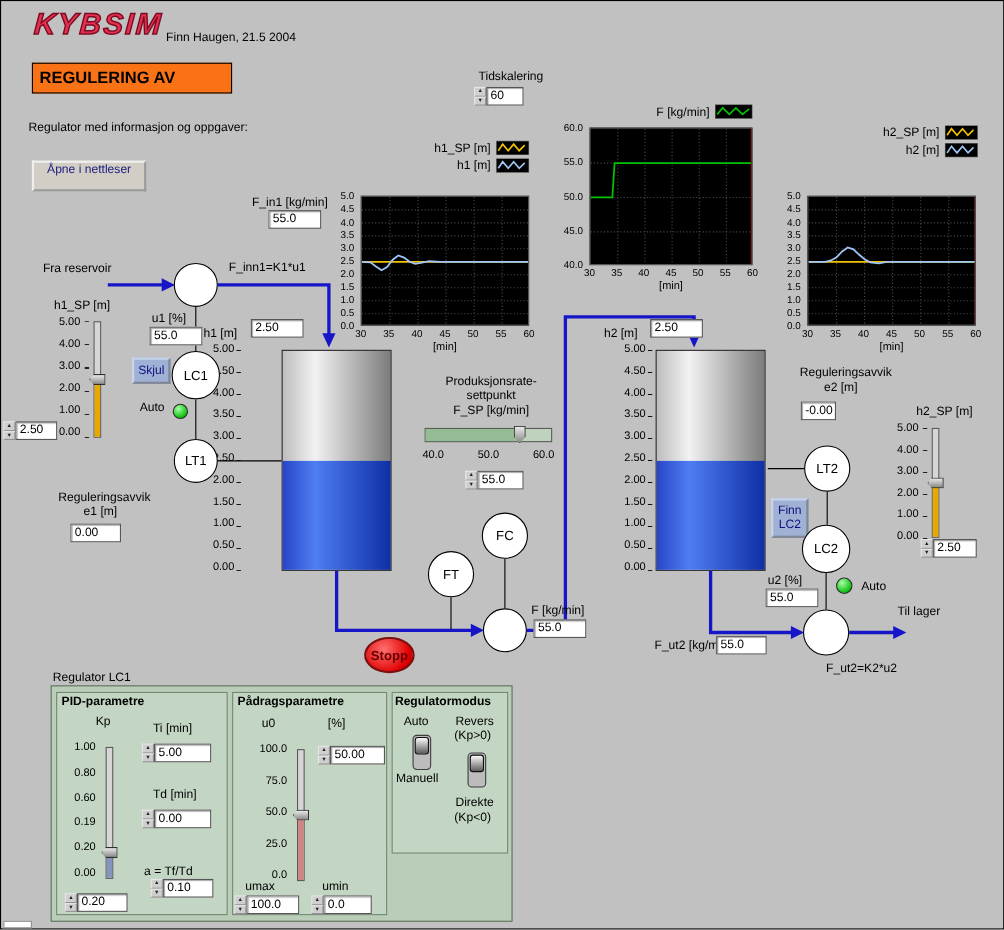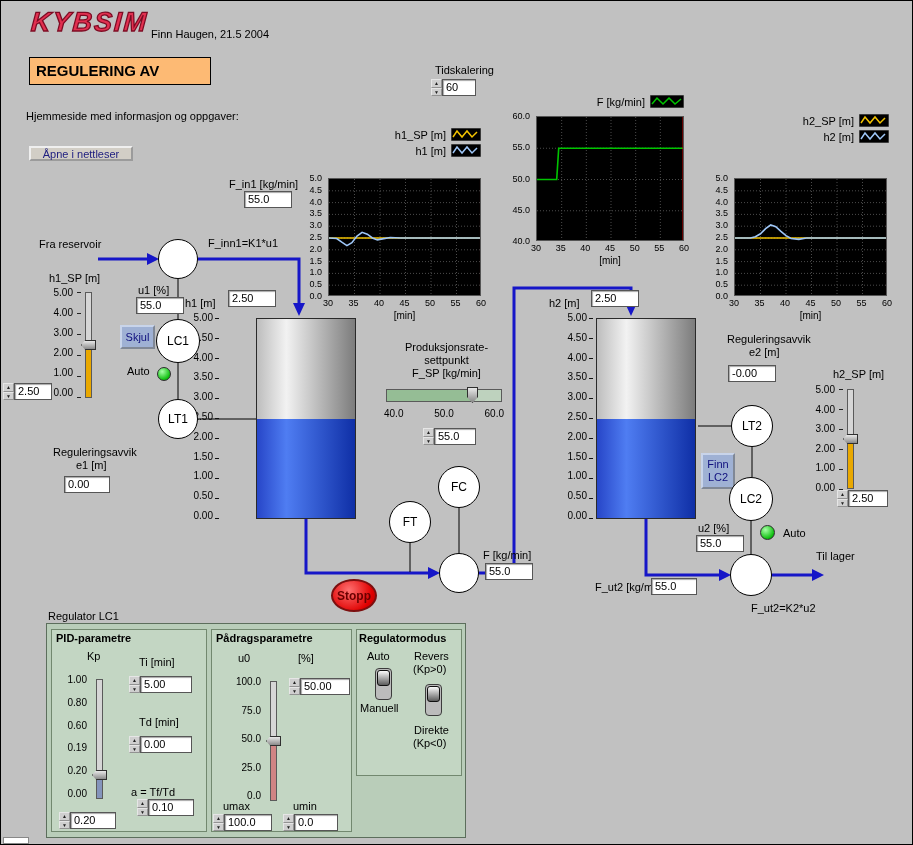--- a/index.html
+++ b/index.html
@@ -36,21 +36,21 @@
 .salmon{background:#d08484}
 .handle{background:linear-gradient(#e8e8e8,#8a8a8a);border:1px solid #2f2f2f;clip-path:polygon(0 50%,30% 0,100% 0,100% 100%,30% 100%);z-index:3}
 .hhandle{background:linear-gradient(#e8e8e8,#8a8a8a);border:1px solid #2f2f2f;clip-path:polygon(0 0,100% 0,100% 62%,50% 100%,0 62%);z-index:3}
 .hrail{background:#bed2be;border:1px solid #5a5a5a;z-index:2}
 .hfill{position:absolute;left:0;top:0;bottom:0;background:#95bd95}
 .led{border-radius:50%;background:radial-gradient(circle at 35% 30%,#a6ffa6,#10c010 70%,#0a8a0a);border:1px solid #2c2c2c;z-index:3}
 .stopp{background:radial-gradient(circle at 38% 32%,#ff7070,#e00000 70%,#b00000);border:2px solid #7c0f0f;border-radius:50%;color:#6a0000;font-weight:bold;font-size:12px;display:flex;align-items:center;justify-content:center;z-index:4}
 .toggle{background:#bcbcbc;border:1px solid #3c3c3c;border-radius:4px;z-index:3}
 .knob{position:absolute;left:1px;right:1px;top:1px;height:52%;background:linear-gradient(#fafafa,#5c5c5c);border:1px solid #101010;border-radius:3px}
 .logo{font-weight:bold;font-style:italic;font-size:27px;letter-spacing:2px;color:#e23050;-webkit-text-stroke:1.3px #7c0a22;transform:skewX(-4deg);z-index:2}
-.titlebox{background:#fdba74;border:1px solid #000;font-weight:bold;font-size:15px;padding:3px 6px;line-height:1.35;z-index:2}
+.titlebox{background:#f97316;border:1px solid #000;font-weight:bold;font-size:15px;padding:3px 6px;line-height:1.35;z-index:2}
 .legend{display:flex;flex-direction:column;gap:3px;z-index:2}
 .legrow{display:flex;justify-content:flex-end;align-items:center;gap:5px}
 .wicon{display:block}
 #pipes{position:absolute;left:0;top:0;z-index:1;pointer-events:none}
 .pipe{fill:none;stroke:#1616c8;stroke-width:3}
 .pipehead{fill:#1616c8}
 .wire{stroke:#000;stroke-width:1}
 .tickstrip{z-index:1}
 </style>
 </head>
@@ -79,22 +79,22 @@
     <line class="wire" x1="697" y1="425" x2="730" y2="425"></line>
     <line class="wire" x1="751" y1="446" x2="751" y2="476"></line>
     <line class="wire" x1="750" y1="520" x2="750" y2="553"></line>
   </svg>
 
   <div class="abs logo" style="left:30px;top:6px">KYBSIM</div>
   <div class="abs lbl" style="left:150px;top:27px">Finn Haugen, 21.5 2004</div>
   <div class="abs titlebox" style="left:28px;top:56px;width:182px">
     <div>REGULERING AV</div>
   </div>
-  <div class="abs lbl" style="left:25px;top:109px">Hjemmeside med informasjon og oppgaver:</div>
-  <div class="abs btn" style="left:28px;top:145px;width:104px;height:15px;color:#202080">Åpne i nettleser</div>
+  <div class="abs lbl" style="left:25px;top:109px">Regulator med informasjon og oppgaver:</div>
+  <div class="abs btn" style="left:28px;top:145px;width:104px;height:28px;color:#202080">Åpne i nettleser</div>
   <div class="abs lbl" style="left:434px;top:63px">Tidskalering</div>
   <div class="abs spinfield" style="left:430px;top:78px">
     <div class="spin">
         <div>▲</div>
         <div>▼</div>
       </div>
     <div class="numfield" style="width:34px">60</div>
   </div>
 
   <div class="abs legend" style="left:355px;top:127px;width:125px">
@@ -366,21 +366,21 @@
   </div>
 
   <div class="abs circle" style="left:730px;top:404px;width:42px;height:42px">LT2</div>
   <div class="abs bluebtn" style="left:700px;top:452px;width:34px;height:36px;padding-top:3px">
     <div>Finn</div>
     <div>LC2</div>
   </div>
   <div class="abs circle" style="left:728px;top:476px;width:44px;height:44px">LC2</div>
   <div class="abs lbl" style="left:726px;top:332px">Reguleringsavvik</div>
   <div class="abs lbl" style="left:748px;top:345px">e2 [m]</div>
-  <div class="abs numfield" style="left:727px;top:364px;width:48px">-0.00</div>
+  <div class="abs numfield" style="left:727px;top:364px;width:32px">-0.00</div>
 
   <div class="abs lbl" style="left:832px;top:367px">h2_SP [m]</div>
   <div class="abs tick-col" style="left:802px;top:384px;width:32px;height:108px">
       <span>5.00</span>
       <span>4.00</span>
       <span>3.00</span>
       <span>2.00</span>
       <span>1.00</span>
       <span>0.00</span>
     </div>

